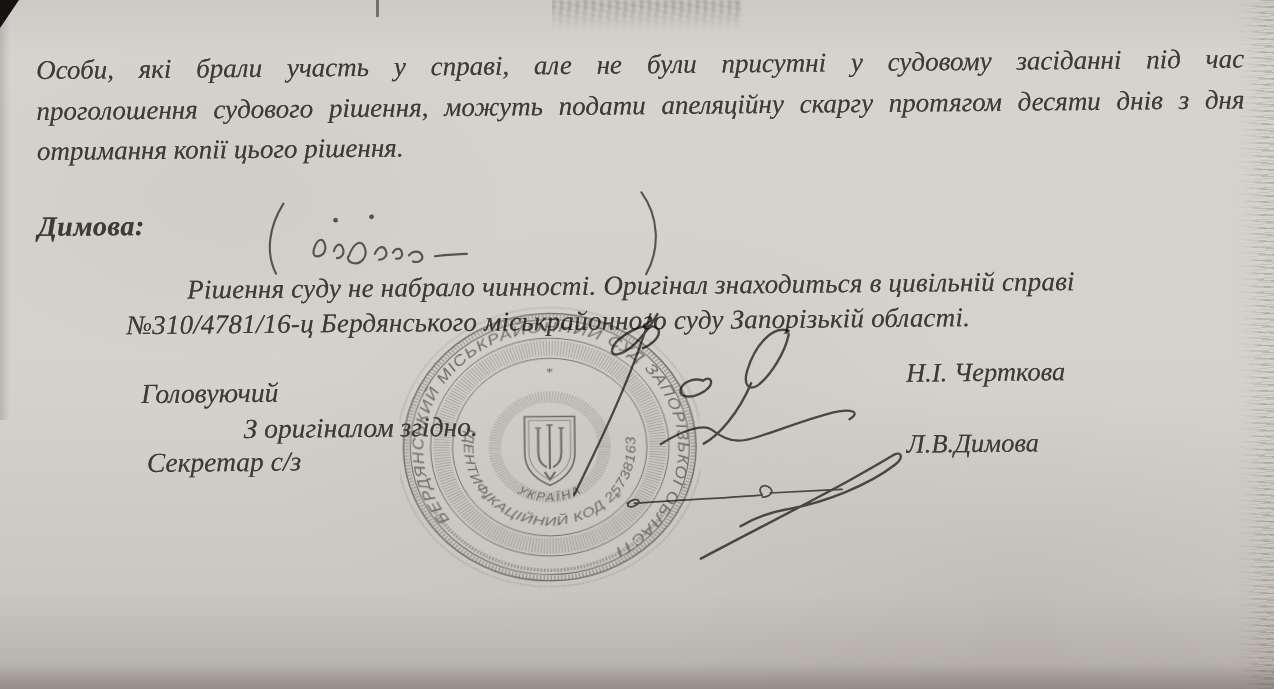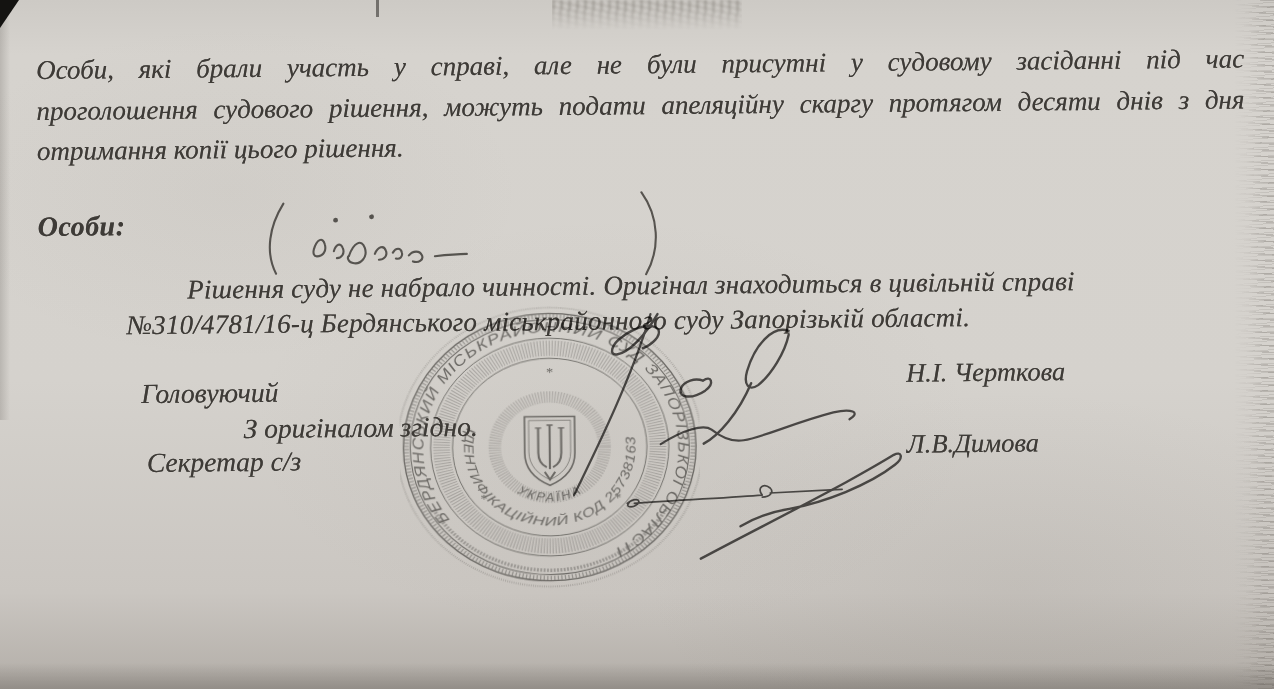--- a/index.html
+++ b/index.html
@@ -58,21 +58,21 @@
 
 <div class="page">
   <div class="content">
 
     <div class="doc-text para1">
       <div class="jline">Особи, які брали участь у справі, але не були присутні у судовому засіданні під час</div>
       <div class="jline">проголошення судового рішення, можуть подати апеляційну скаргу протягом десяти днів з дня</div>
       <div class="lline">отримання копії цього рішення.</div>
     </div>
 
-    <div class="doc-text judge">Особи:</div>
+    <div class="doc-text judge">Димова:</div>
 
     <svg class="layer judge-sig-svg" width="420" height="92" viewBox="0 0 420 92">
       <g fill="none" stroke="#45423e" stroke-width="2.1" stroke-linecap="round" opacity=".88">
         <path d="M32,14 C18,36 13,62 24,84"></path>
         <path d="M390,6 C407,30 409,62 394,88"></path>
         <path d="M62,60 c3,-10 9,-13 11,-5 c2,7 -2,12 -8,12 c-3,0 -4,-3 -3,-7 m20,2 c2,-7 7,-9 9,-3 c2,5 -1,10 -6,10 m12,-2 c5,-14 13,-17 16,-8 c3,9 -4,17 -12,15 c-5,-1 -6,-6 -4,-7 m26,-2 c3,-7 9,-9 11,-3 c2,5 -2,9 -7,9 m14,-7 c3,-5 8,-5 9,0 c1,4 -2,7 -6,6 m13,-3 c4,-5 11,-5 13,0 c2,4 -3,8 -9,6 m22,-5 c10,-1 22,-2 32,-2"></path>
         <circle cx="84" cy="31" r="1.4" fill="#45423e"></circle>
         <circle cx="120" cy="28" r="1.4" fill="#45423e"></circle>
       </g>
     </svg>

